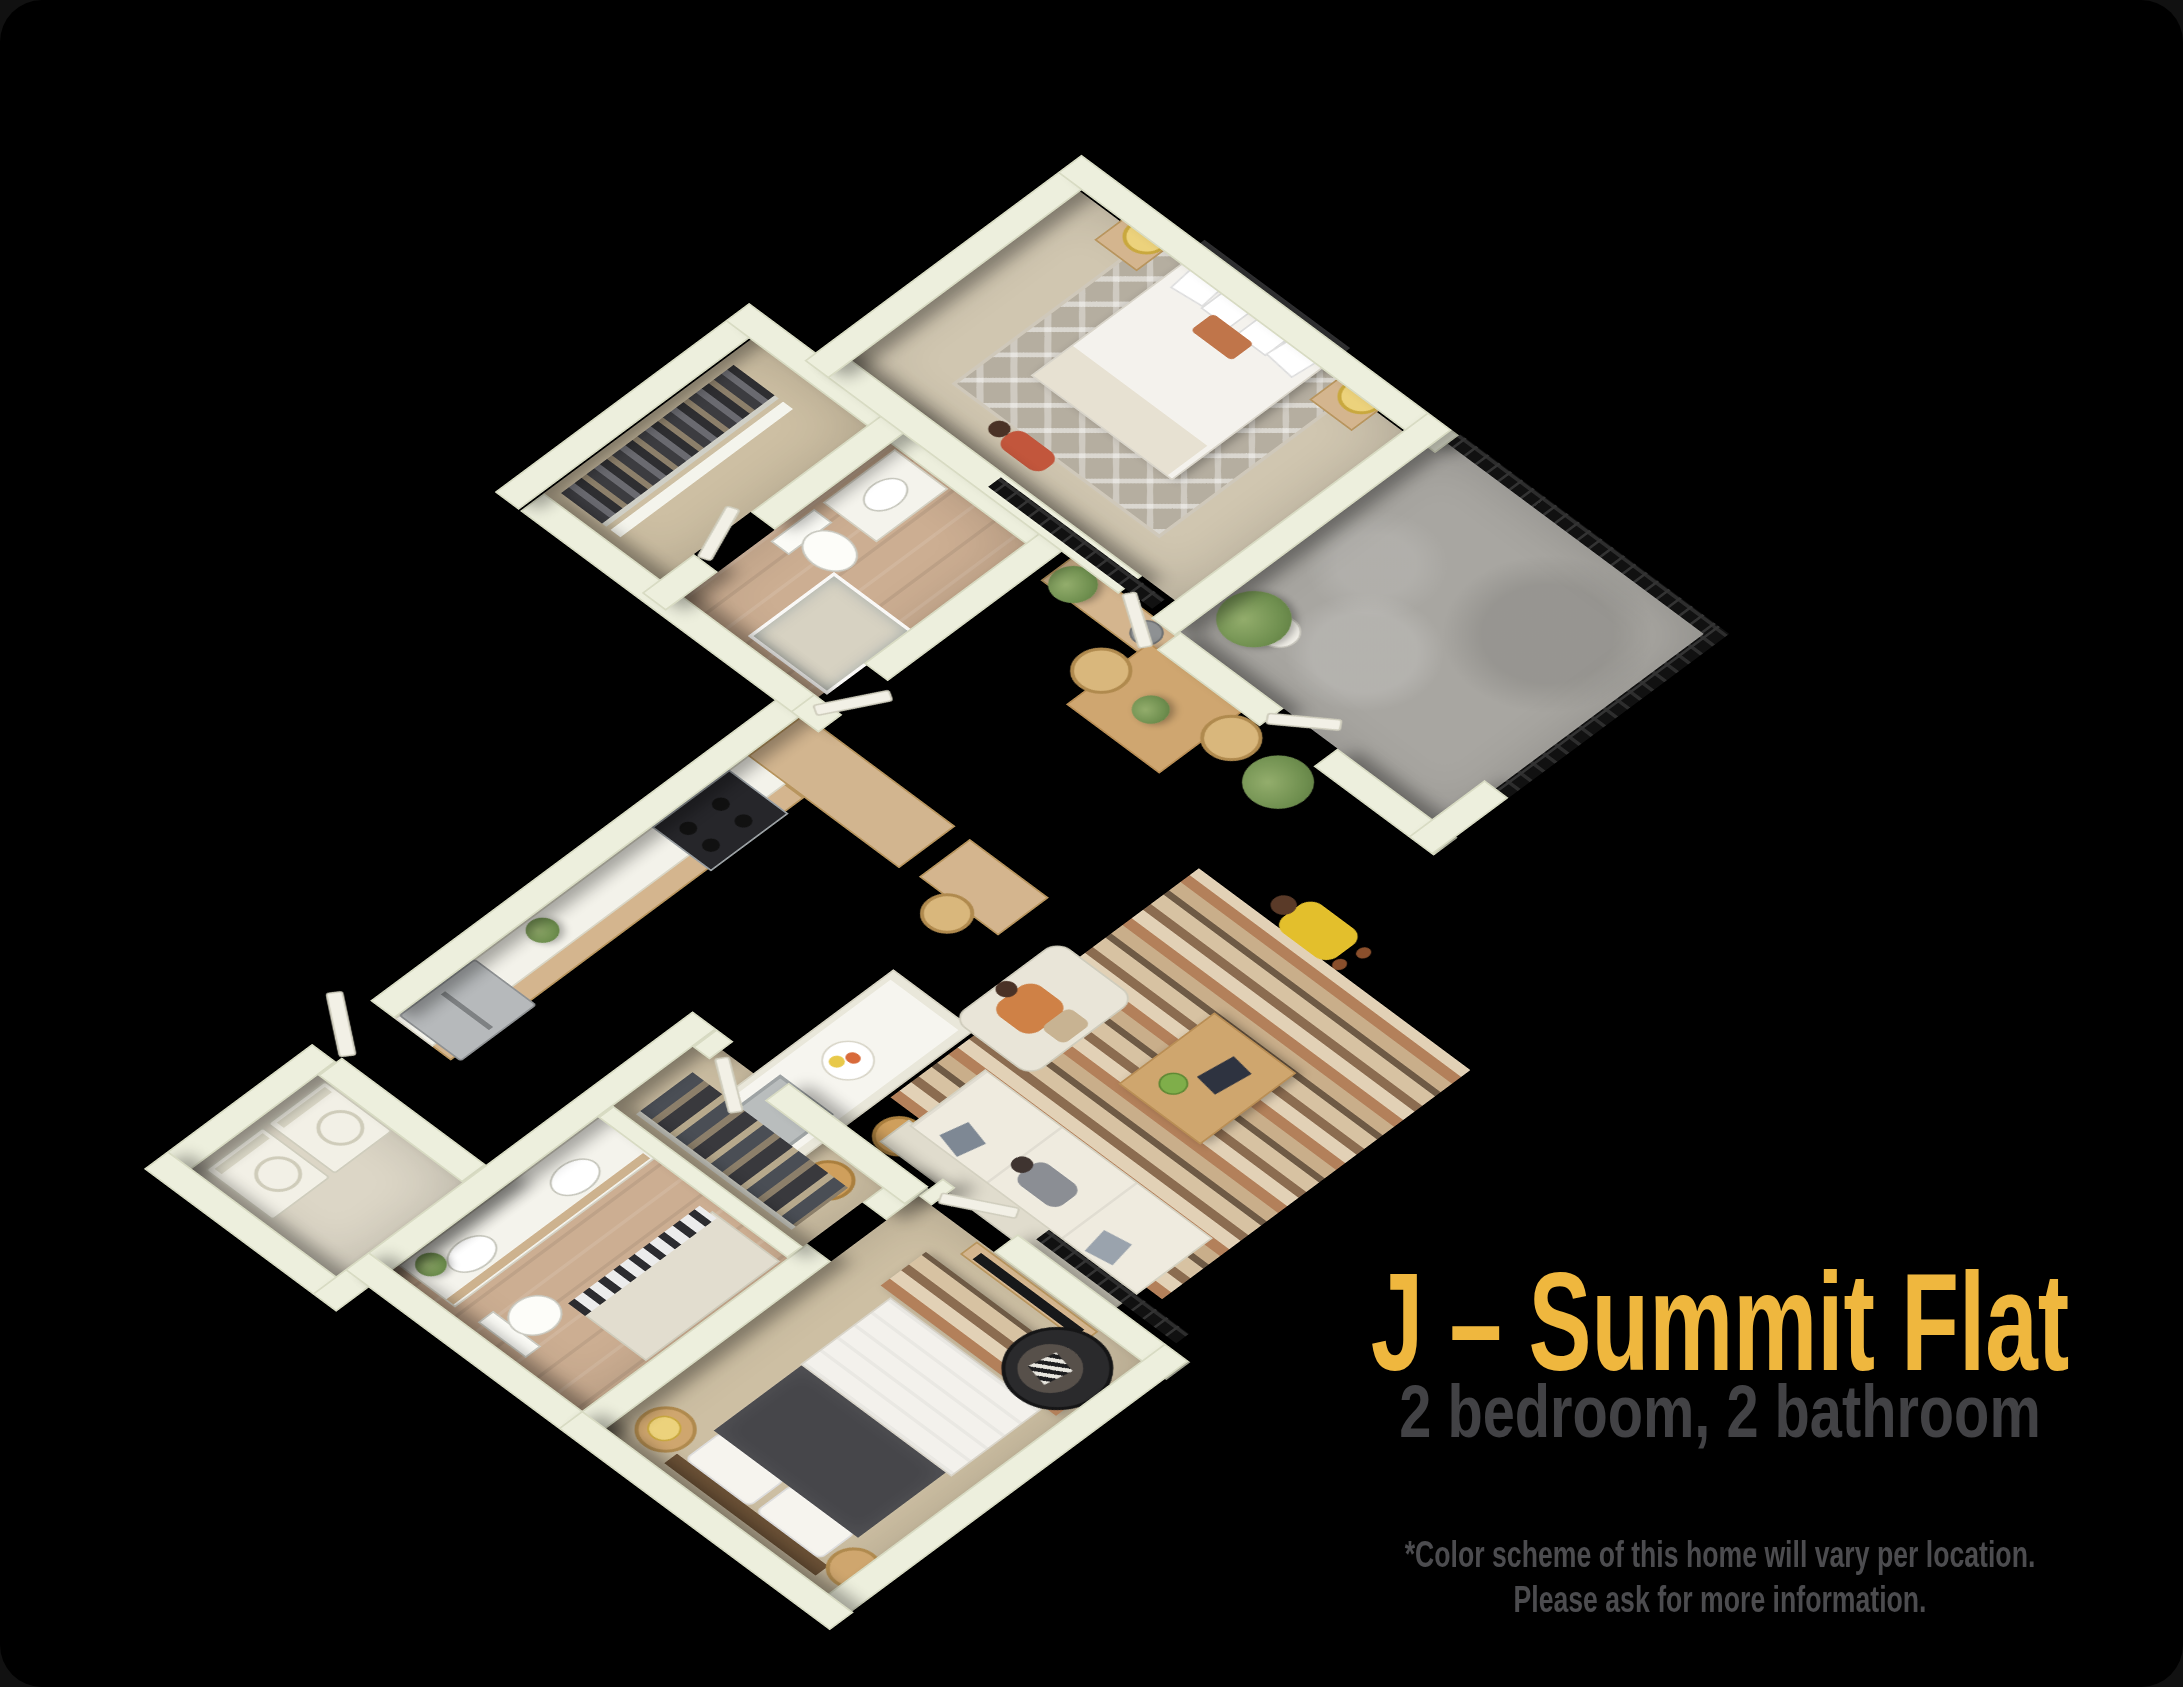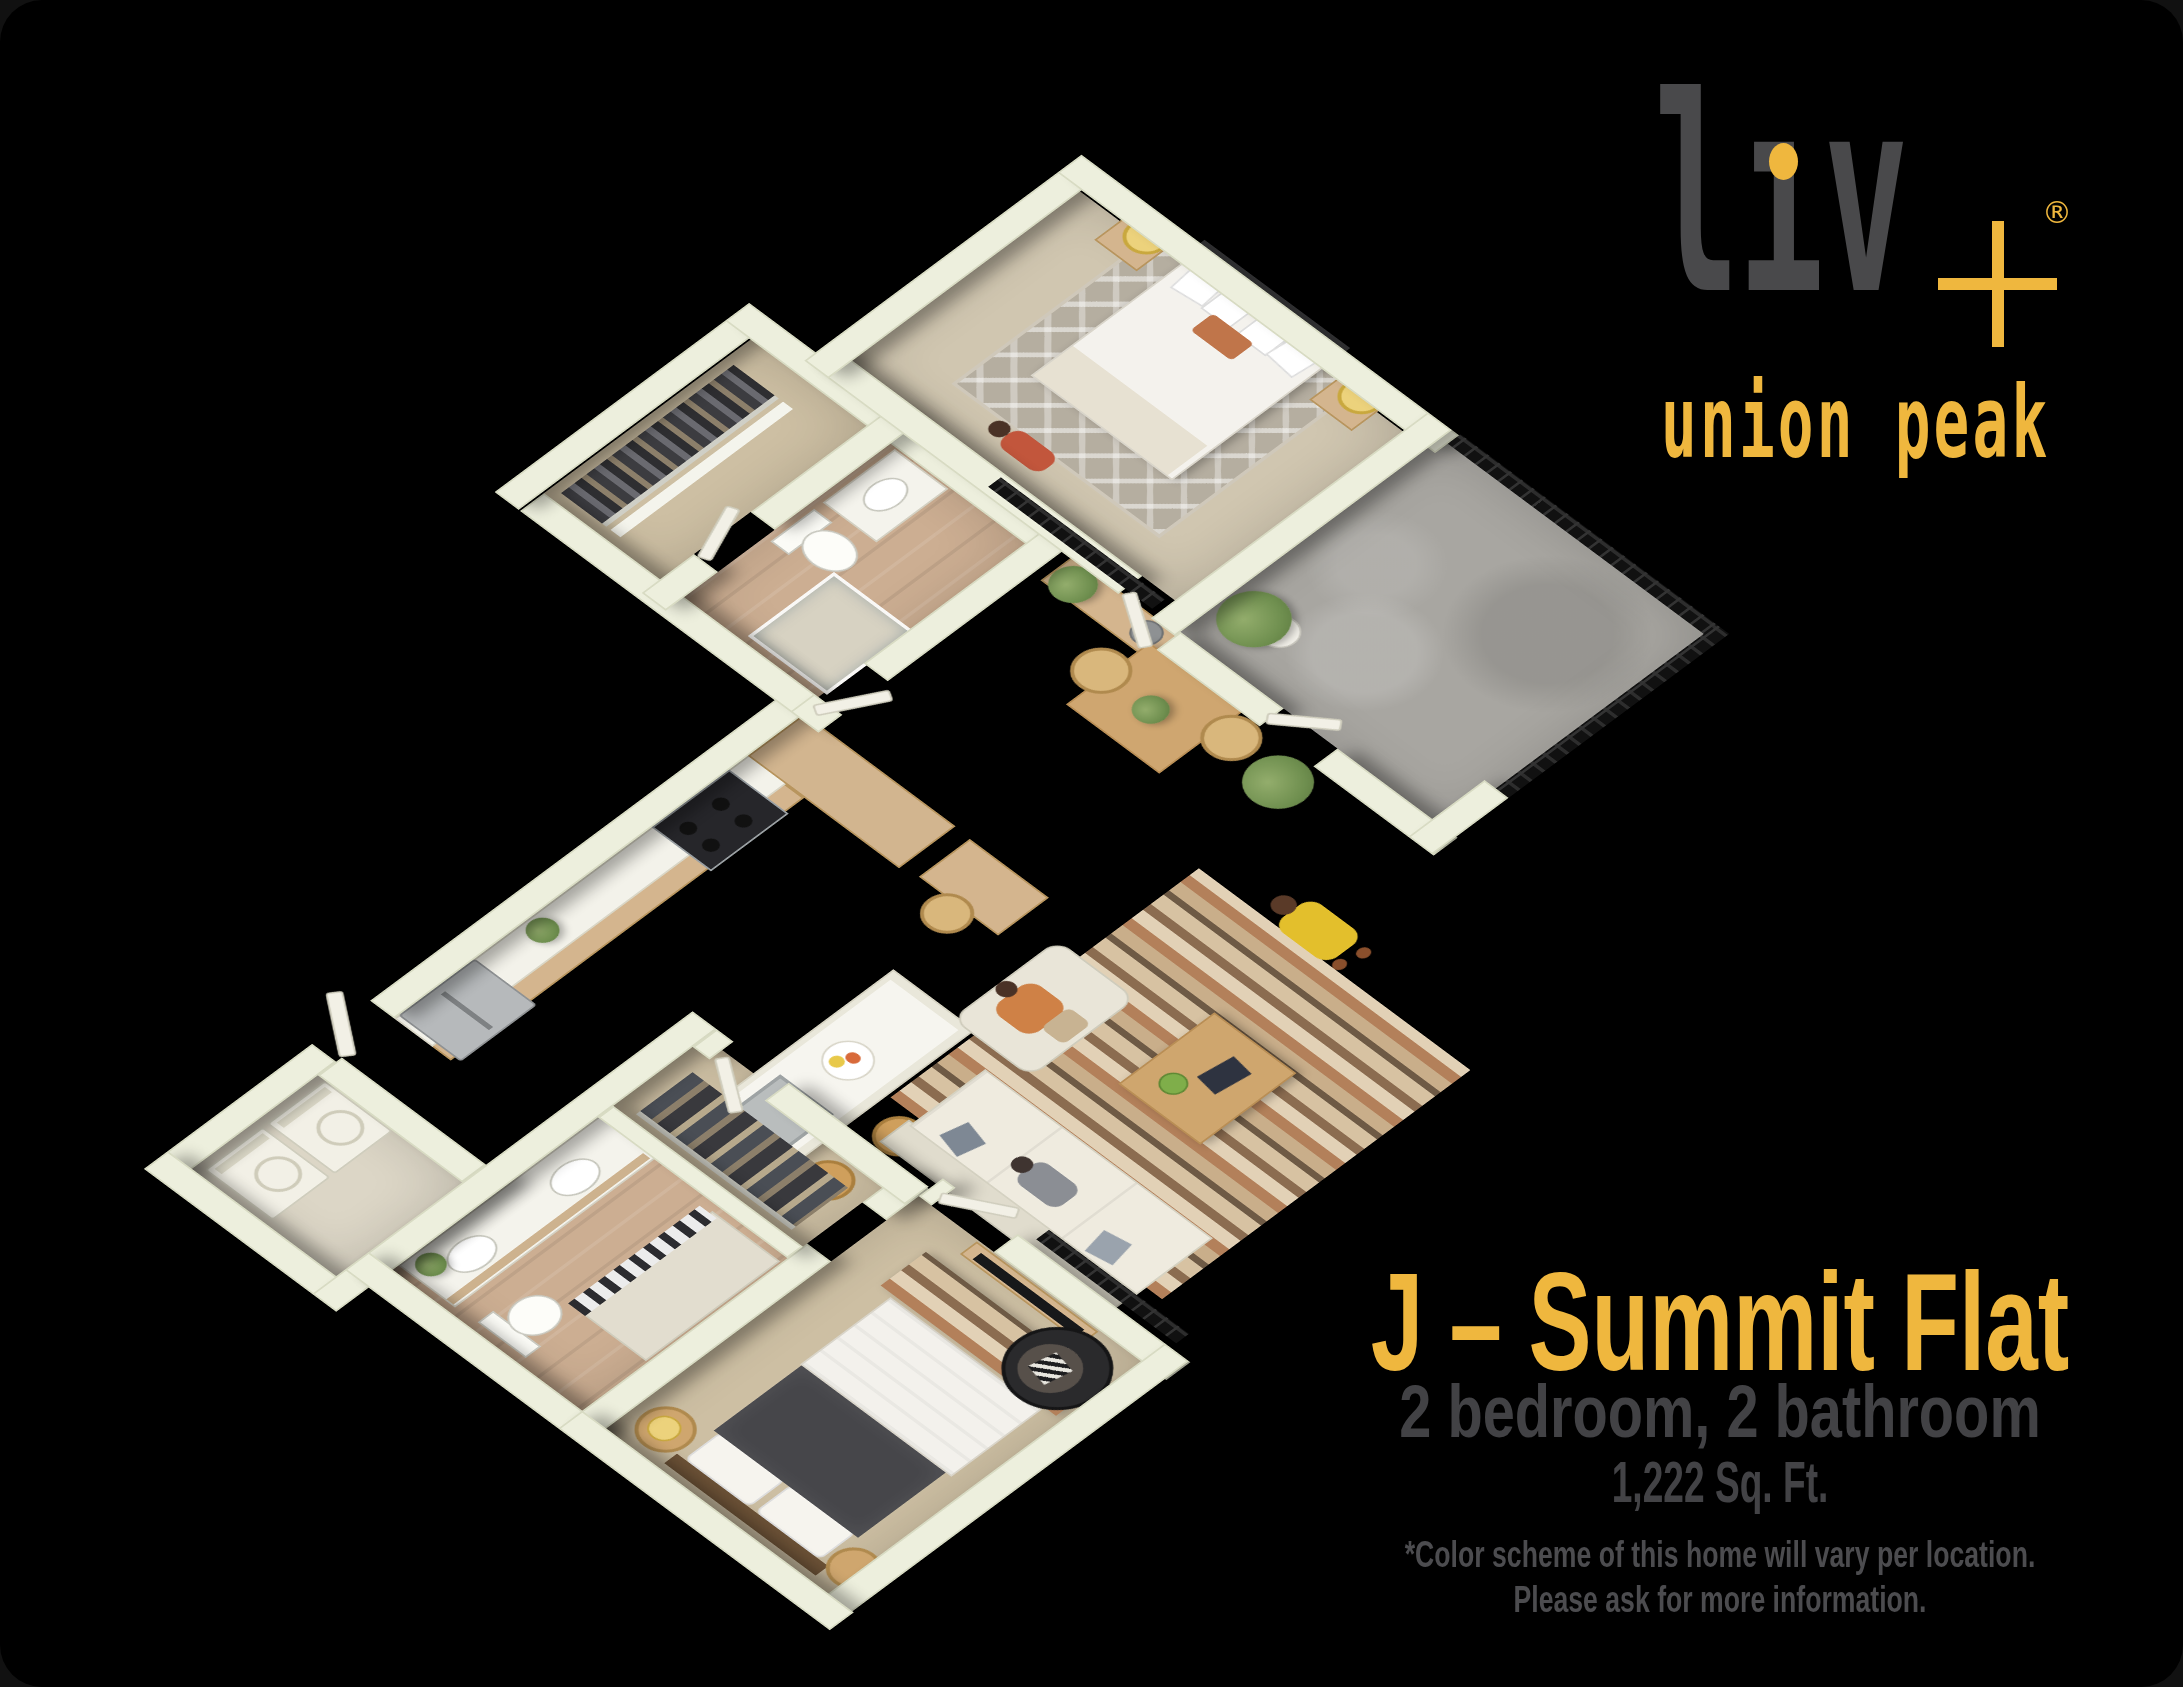--- a/index.html
+++ b/index.html
@@ -230,45 +230,28 @@
 
     <div class="a wfur" style="left:135px;top:159px;width:8.6px;height:44px;transform:rotate(36deg);transform-origin:bottom left;"></div>
     <div class="a wfur" style="left:468px;top:202px;width:40px;height:8px;transform:rotate(30deg);transform-origin:left center;"></div>
     <div class="a wfur" style="left:501px;top:91px;width:38px;height:8px;transform:rotate(-22deg);transform-origin:left center;"></div>
     <div class="a wfur" style="left:632px;top:259px;width:8px;height:38px;transform:rotate(32deg);transform-origin:top left;"></div>
     <div class="a wfur" style="left:621px;top:372px;width:8px;height:38px;transform:rotate(-38deg);transform-origin:top left;"></div>
     <div class="a wfur" style="left:267px;top:336px;width:8px;height:38px;transform:rotate(34deg);transform-origin:top left;"></div>
     <div class="a wfur" style="left:277px;top:484px;width:8px;height:41px;transform:rotate(-30deg);transform-origin:top left;"></div>
   </div>
 
-  <div class="a" style="left:1654px;top:69px;width:410px;height:331px;">
-    <div class="a" style="left:0;top:0;">
-      <span id="brand-word" class="cond">lıv</span>
-    </div>
-    <div class="a round" style="left:115px;top:74px;width:29px;height:37px;background:#efb73e;"></div>
-    <div class="a" style="left:284px;top:152px;width:119px;height:126px;">
-      <div class="a" style="left:54px;top:0;width:12px;height:126px;background:#efb73e;"></div>
-      <div class="a" style="left:0;top:57px;width:119px;height:12px;background:#efb73e;"></div>
-    </div>
-    <div class="a gold" style="left:388px;top:126px;font-size:30px;font-family:'DejaVu Sans',sans-serif;">®</div>
-    <div class="a gold" style="left:6.6px;top:296px;">
-      <span id="brand-sub" class="cond">union peak</span>
-    </div>
-  </div>
 
   <div class="a" style="left:0;top:0;width:2183px;height:1687px;">
     <div class="a" style="left:1720px;top:1252px;">
       <span class="cond title gold">J – Summit Flat</span>
     </div>
     <div class="a" style="left:1720px;top:1375px;">
       <span class="cond sub">2 bedroom, 2 bathroom</span>
     </div>
-    <div class="a" style="left:1720px;top:1453px;">
-      <span class="cond sqft">1,222 Sq. Ft.</span>
-    </div>
     <div class="a" style="left:1720px;top:1534px;">
       <span class="cond disc">*Color scheme of this home will vary per location.</span>
     </div>
     <div class="a" style="left:1720px;top:1579px;">
       <span class="cond disc">Please ask for more information.</span>
     </div>
   </div>
 
 </div>
 

